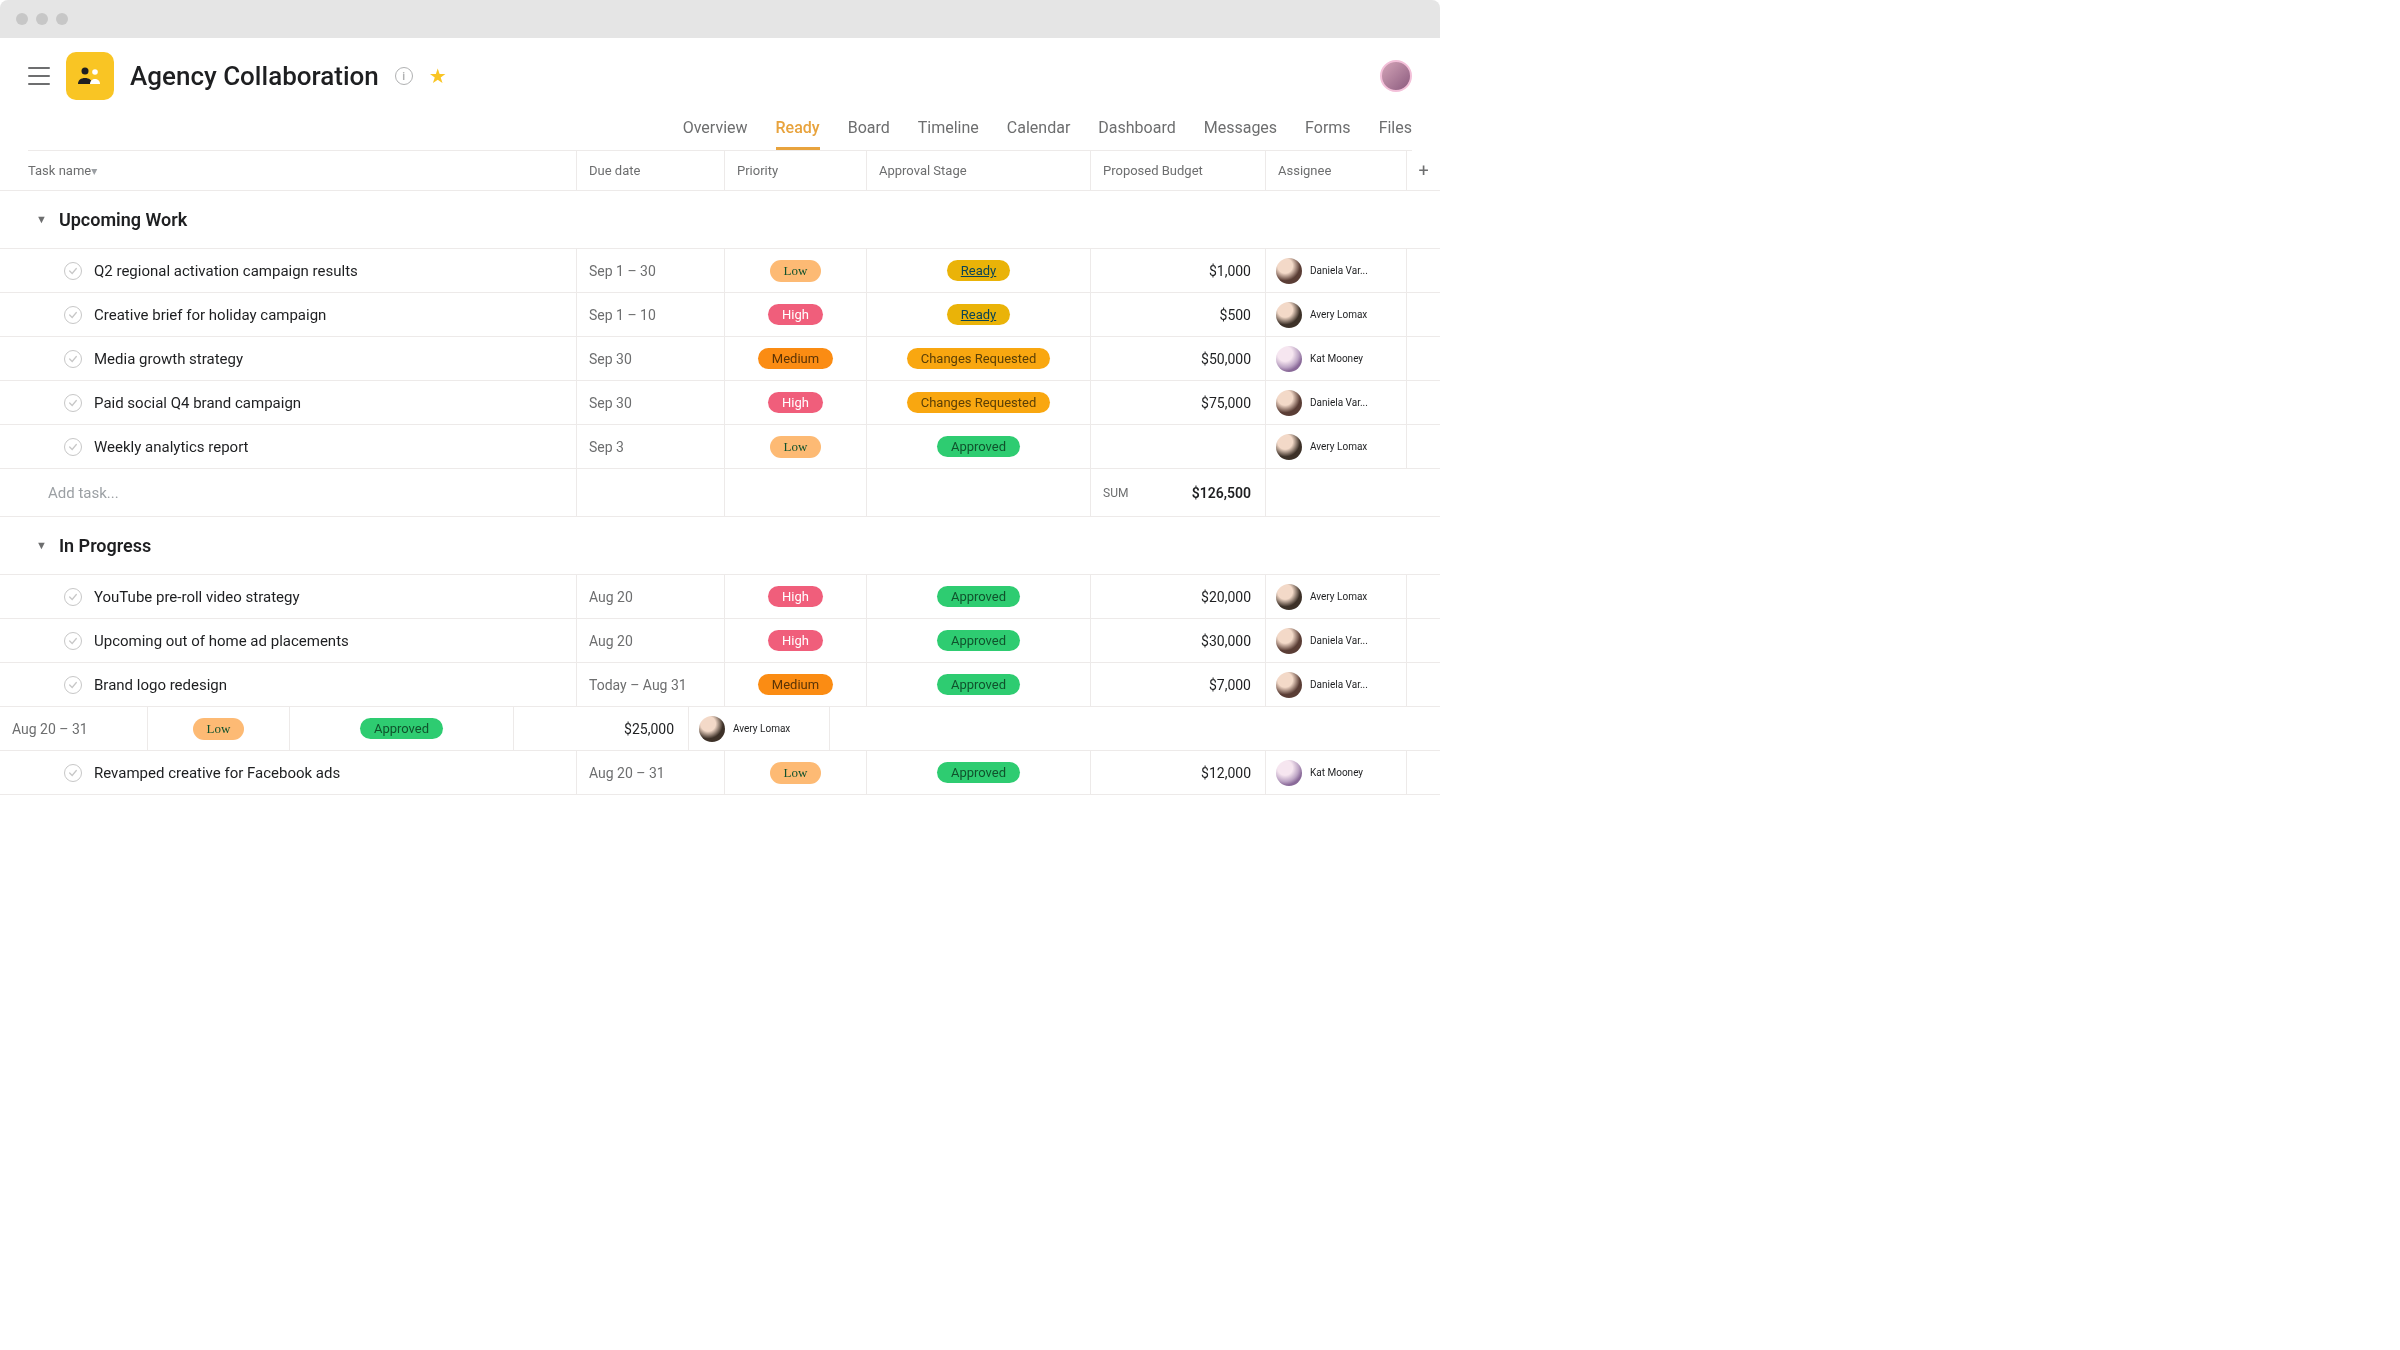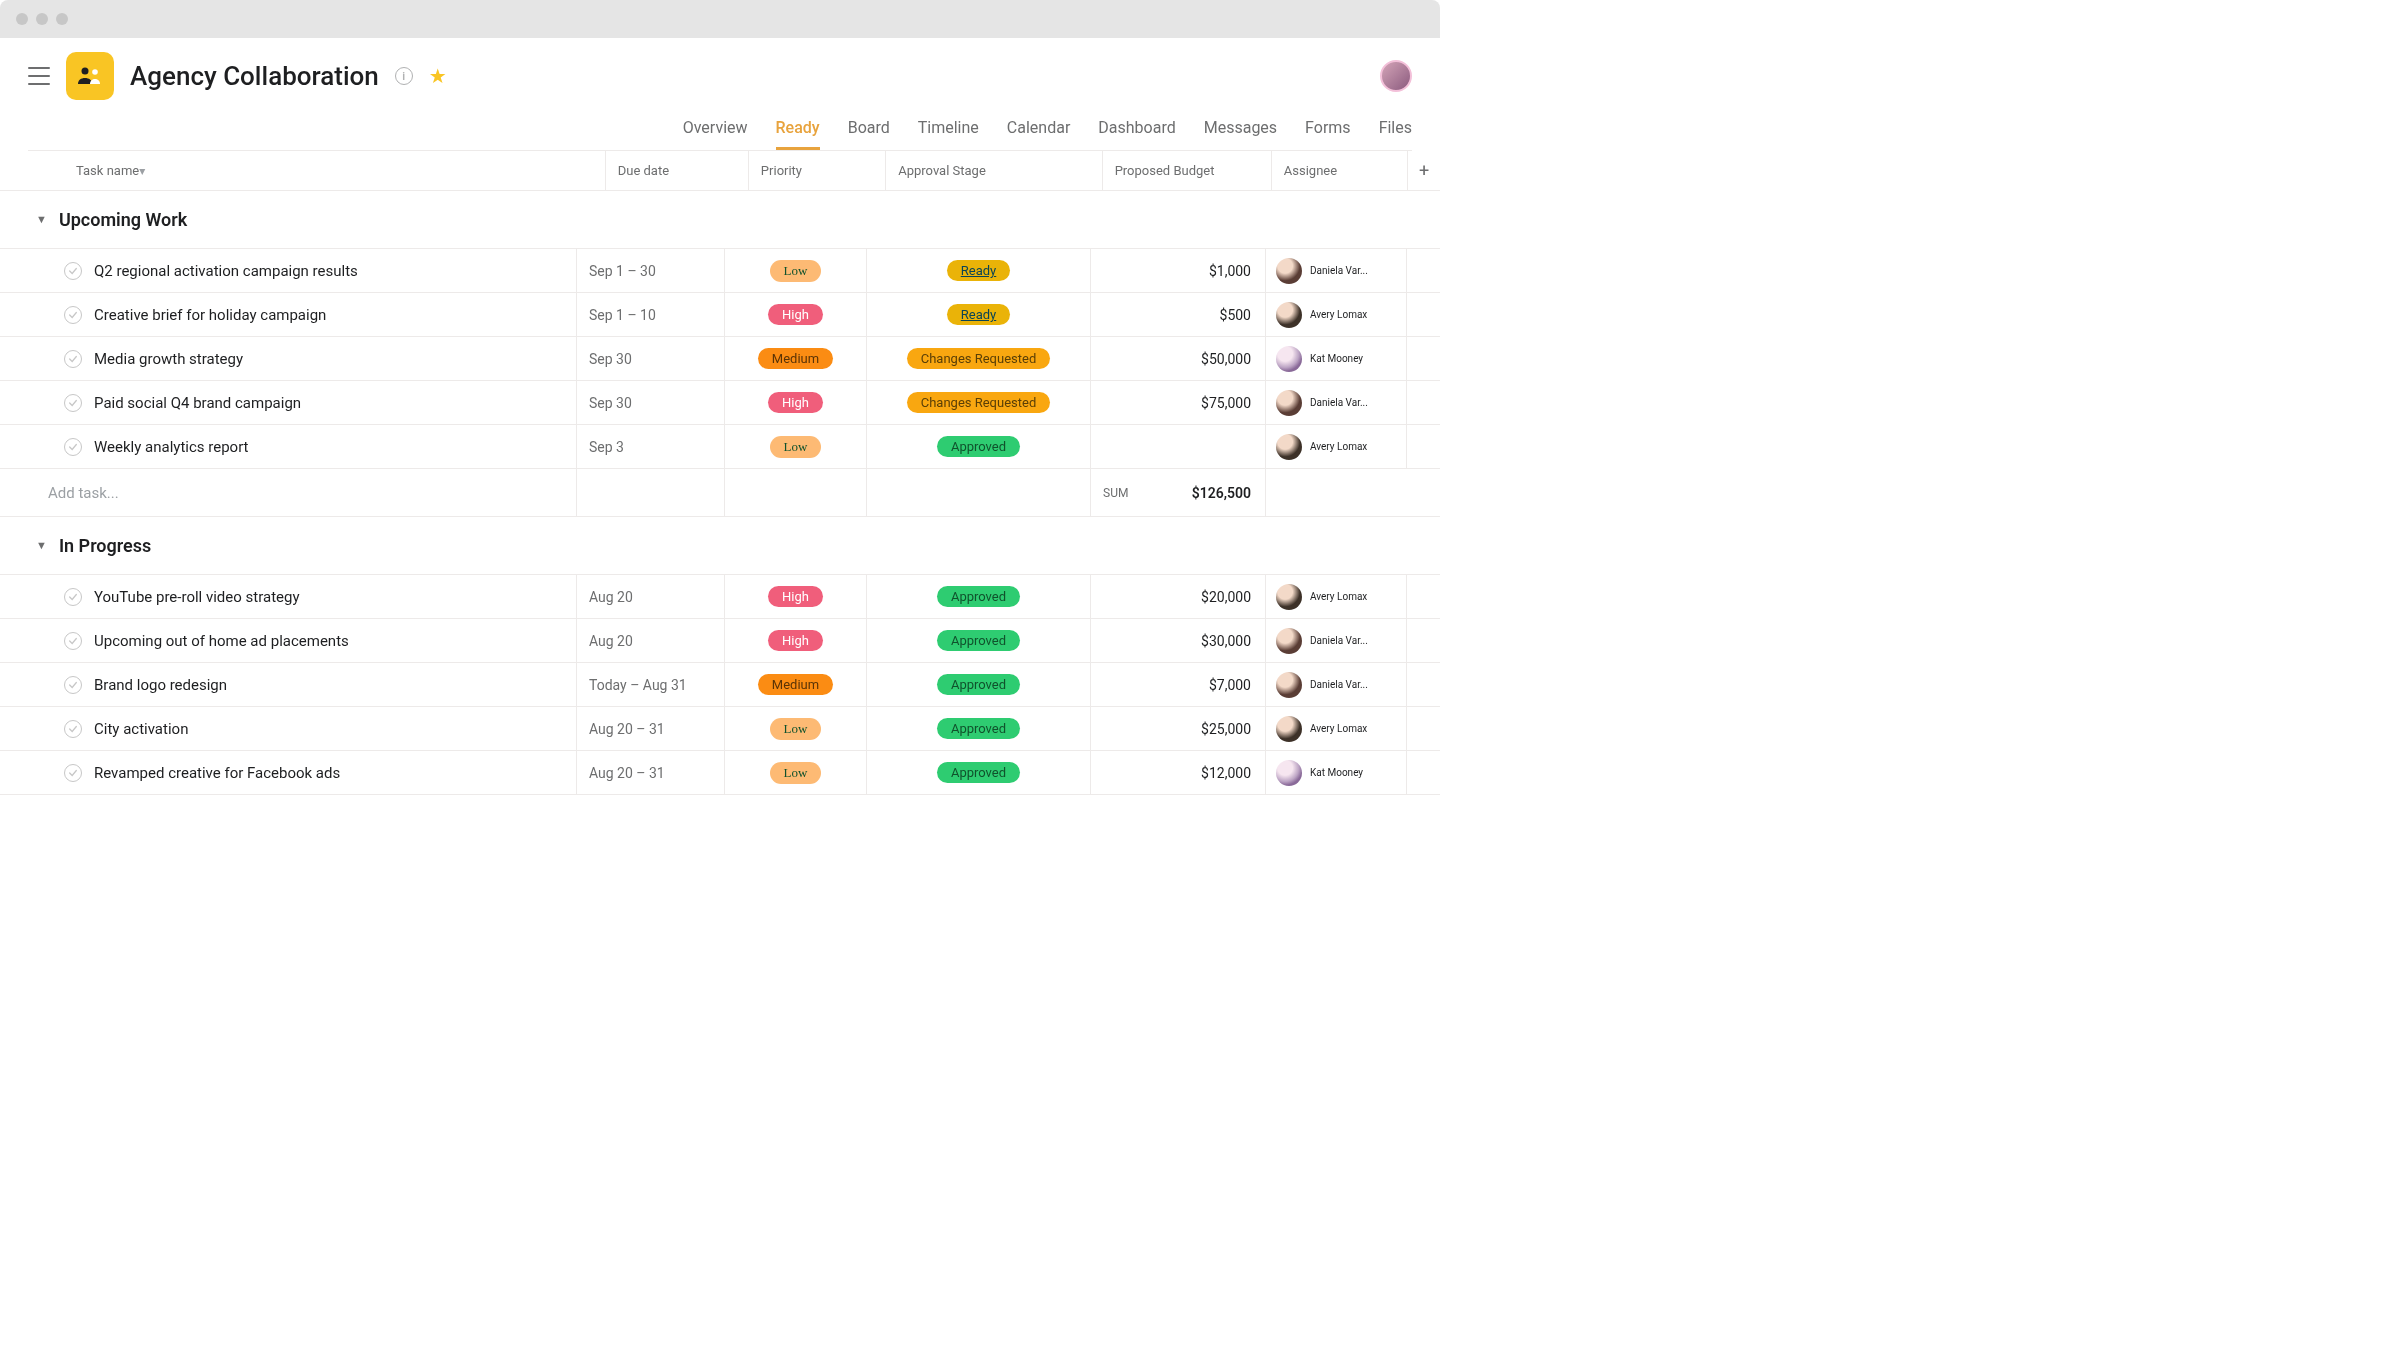--- a/index.html
+++ b/index.html
@@ -20,21 +20,21 @@
 .star-icon { color: #f9c524; font-size: 20px; cursor: pointer; }
 .avatar-top { width: 32px; height: 32px; border-radius: 50%; margin-left: auto; background: linear-gradient(135deg,#d4a5b8 0%, #8b5a7e 100%); border: 2px solid #f3c0d9; }
 
 
 .tabs { display: flex; gap: 28px; padding: 18px 0 0 78px; border-bottom: 1px solid #edeae9; justify-content: flex-end; }
 .tab { padding-bottom: 10px; font-size: 16px; color: #6d6e6f; cursor: pointer; border-bottom: 3px solid transparent; }
 .tab.active { color: #e8a33d; border-bottom-color: #e8a33d; font-weight: 500; }
 
 
 .col-headers { display: flex; border-bottom: 1px solid #edeae9; height: 40px; align-items: center; font-size: 13px; color: #6d6e6f; }
-.col-task { width: 577px; padding-left: 28px; display: flex; align-items: center; padding-right: 12px; border-right: 1px solid #edeae9; height: 100%; margin-left: 48px; }
+.col-task { width: 577px; padding-left: 28px; display: flex; align-items: center; padding-right: 12px; border-right: 1px solid #edeae9; height: 100%; }
 .col-due { width: 148px; padding-left: 12px; border-right: 1px solid #edeae9; height: 100%; display: flex; align-items: center; }
 .col-priority { width: 142px; padding-left: 12px; border-right: 1px solid #edeae9; height: 100%; display: flex; align-items: center; }
 .col-approval { width: 224px; padding-left: 12px; border-right: 1px solid #edeae9; height: 100%; display: flex; align-items: center; }
 .col-budget { width: 175px; padding-left: 12px; border-right: 1px solid #edeae9; height: 100%; display: flex; align-items: center; }
 .col-assignee { width: 140px; padding-left: 12px; height: 100%; display: flex; align-items: center; }
 .col-add { width: 34px; display: flex; align-items: center; justify-content: center; font-size: 18px; color: #6d6e6f; cursor: pointer; border-left: 1px solid #edeae9; height: 100%; }
 .chev-down { font-size: 12px; color: #9ca0a4; }
 
 
 .section-header { display: flex; align-items: center; height: 58px; padding-left: 36px; gap: 12px; font-size: 18px; font-weight: 600; border-bottom: 1px solid #edeae9; }
@@ -339,28 +339,20 @@
         <span class="pill pill-approved">Approved</span>
       </div>
       <div class="cell cell-budget">$7,000</div>
       <div class="cell cell-assignee">
         <div class="avatar-sm av-daniela"></div>
         <span class="assignee-text">Daniela Var...</span>
       </div>
       <div class="cell-end"></div>
     </div>
     <div class="task-row">
-      <div class="cell cell-task">
-        <span class="check-circle">
-          <svg viewBox="0 0 12 12">
-            <path d="M2 6 L5 9 L10 3" stroke="#c7c7c7" stroke-width="1.5" fill="none" stroke-linecap="round"></path>
-          </svg>
-        </span>
-        <span>City activation</span>
-      </div>
       <div class="cell cell-due">Aug 20 – 31</div>
       <div class="cell cell-priority">
         <span class="pill pill-low">Low</span>
       </div>
       <div class="cell cell-approval">
         <span class="pill pill-approved">Approved</span>
       </div>
       <div class="cell cell-budget">$25,000</div>
       <div class="cell cell-assignee">
         <div class="avatar-sm av-avery"></div>

